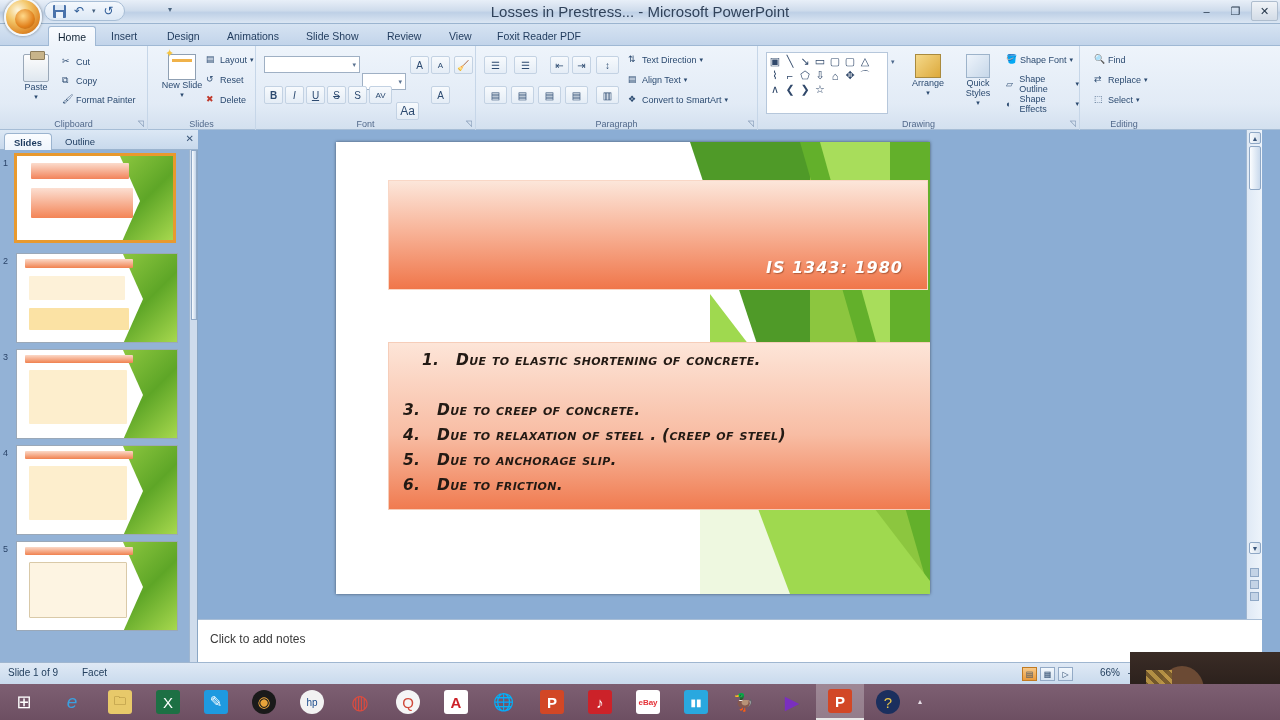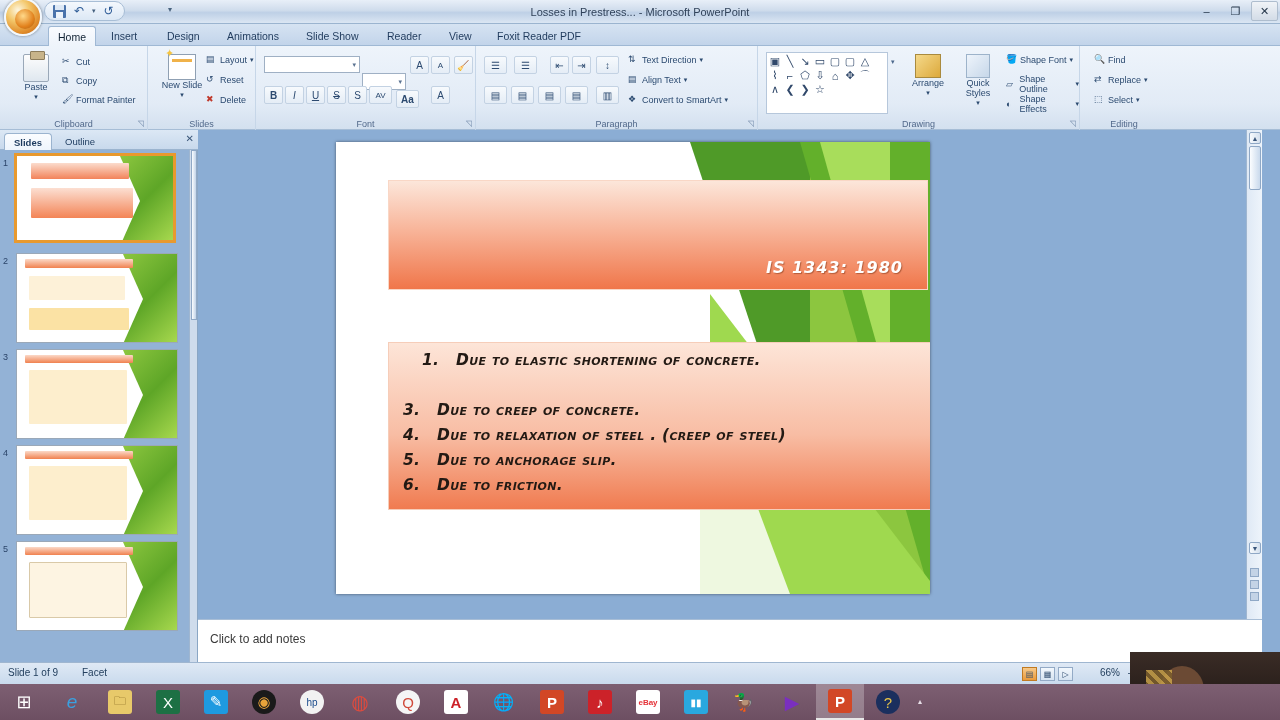--- a/index.html
+++ b/index.html
@@ -33,21 +33,21 @@
     border: 1px solid #a8bed6; border-radius: 11px;
   }
   .qat-ico { width: 13px; height: 13px; display: inline-block; position: relative; opacity: .85; }
   .ico-save { background: #2e5d9e; border-radius: 1px; }
   .ico-save::before { content:""; position:absolute; left:2px; top:0; width:9px; height:5px; background:#dbe7f5; }
   .ico-save::after { content:""; position:absolute; left:3px; top:7px; width:7px; height:6px; background:#eef4fb; }
   .qat-glyph { font-size: 12px; color: #2d5b96; line-height: 13px; }
   .qat-dd { font-size: 7px; color: #44607f; }
   .title-text {
     position: absolute; left: 0; top: 0; width: 1280px; height: 24px;
-    line-height: 24px; text-align: center; font-size: 11px; color: #30425a;
+    line-height: 24px; text-align: center; font-size: 15px; color: #30425a;
   }
   .wincontrols { position: absolute; right: 2px; top: 1px; display: flex; gap: 2px; }
   .wbtn { width: 27px; height: 20px; display:flex; align-items:center; justify-content:center;
           font-size: 11px; color:#25364a; border: 1px solid transparent; border-radius: 2px; }
   .wbtn.close { background: linear-gradient(to bottom,#f0f3f7,#d3dce7); border-color:#aebdce; }
 
   
   .tabstrip {
     position: absolute; left: 0; top: 24px; width: 1280px; height: 22px;
     background: linear-gradient(to bottom,#d6e3f2,#c2d4ea);
@@ -250,21 +250,21 @@
       <div class="wbtn close">✕</div>
     </div>
   </div>
 
   <div class="tabstrip">
     <div class="tab active" style="left:48px;">Home</div>
     <div class="tab" style="left:102px;">Insert</div>
     <div class="tab" style="left:158px;">Design</div>
     <div class="tab" style="left:218px;">Animations</div>
     <div class="tab" style="left:297px;">Slide Show</div>
-    <div class="tab" style="left:378px;">Reader</div>
+    <div class="tab" style="left:378px;">Review</div>
     <div class="tab" style="left:440px;">View</div>
     <div class="tab" style="left:488px;">Foxit Reader PDF</div>
   </div>
 
   <div class="ribbon">
 
     <div class="grp" style="left:0; width:148px;">
       <div class="bigbtn" style="left:14px; top:8px; width:44px;justify-content:flex-end;">
         <span class="paste-ico"></span>
         <span>Paste</span>
@@ -335,21 +335,21 @@
       </div>
       <div class="fbtn" style="position:absolute;left:71px;top:40px;text-decoration:line-through;">
         <span>S</span>
       </div>
       <div class="fbtn" style="position:absolute;left:92px;top:40px;">
         <span>S</span>
       </div>
       <div class="fbtn wide" style="position:absolute;left:113px;top:40px;font-size:8px;">
         <span>AV</span>
       </div>
-      <div class="fbtn wide" style="position:absolute;left:140px;top:44px;font-size:10px;font-weight:bold;">
+      <div class="fbtn wide" style="position:absolute;left:140px;top:56px;font-size:12px;">
         <span>Aa</span>
       </div>
       <div class="fbtn" style="position:absolute;left:175px;top:40px;">
         <span>A</span>
       </div>
       <div class="grp-label">Font</div>
       <div class="grp-dlg">◹</div>
     </div>
 
     <div class="grp" style="left:476px; width:282px;">

